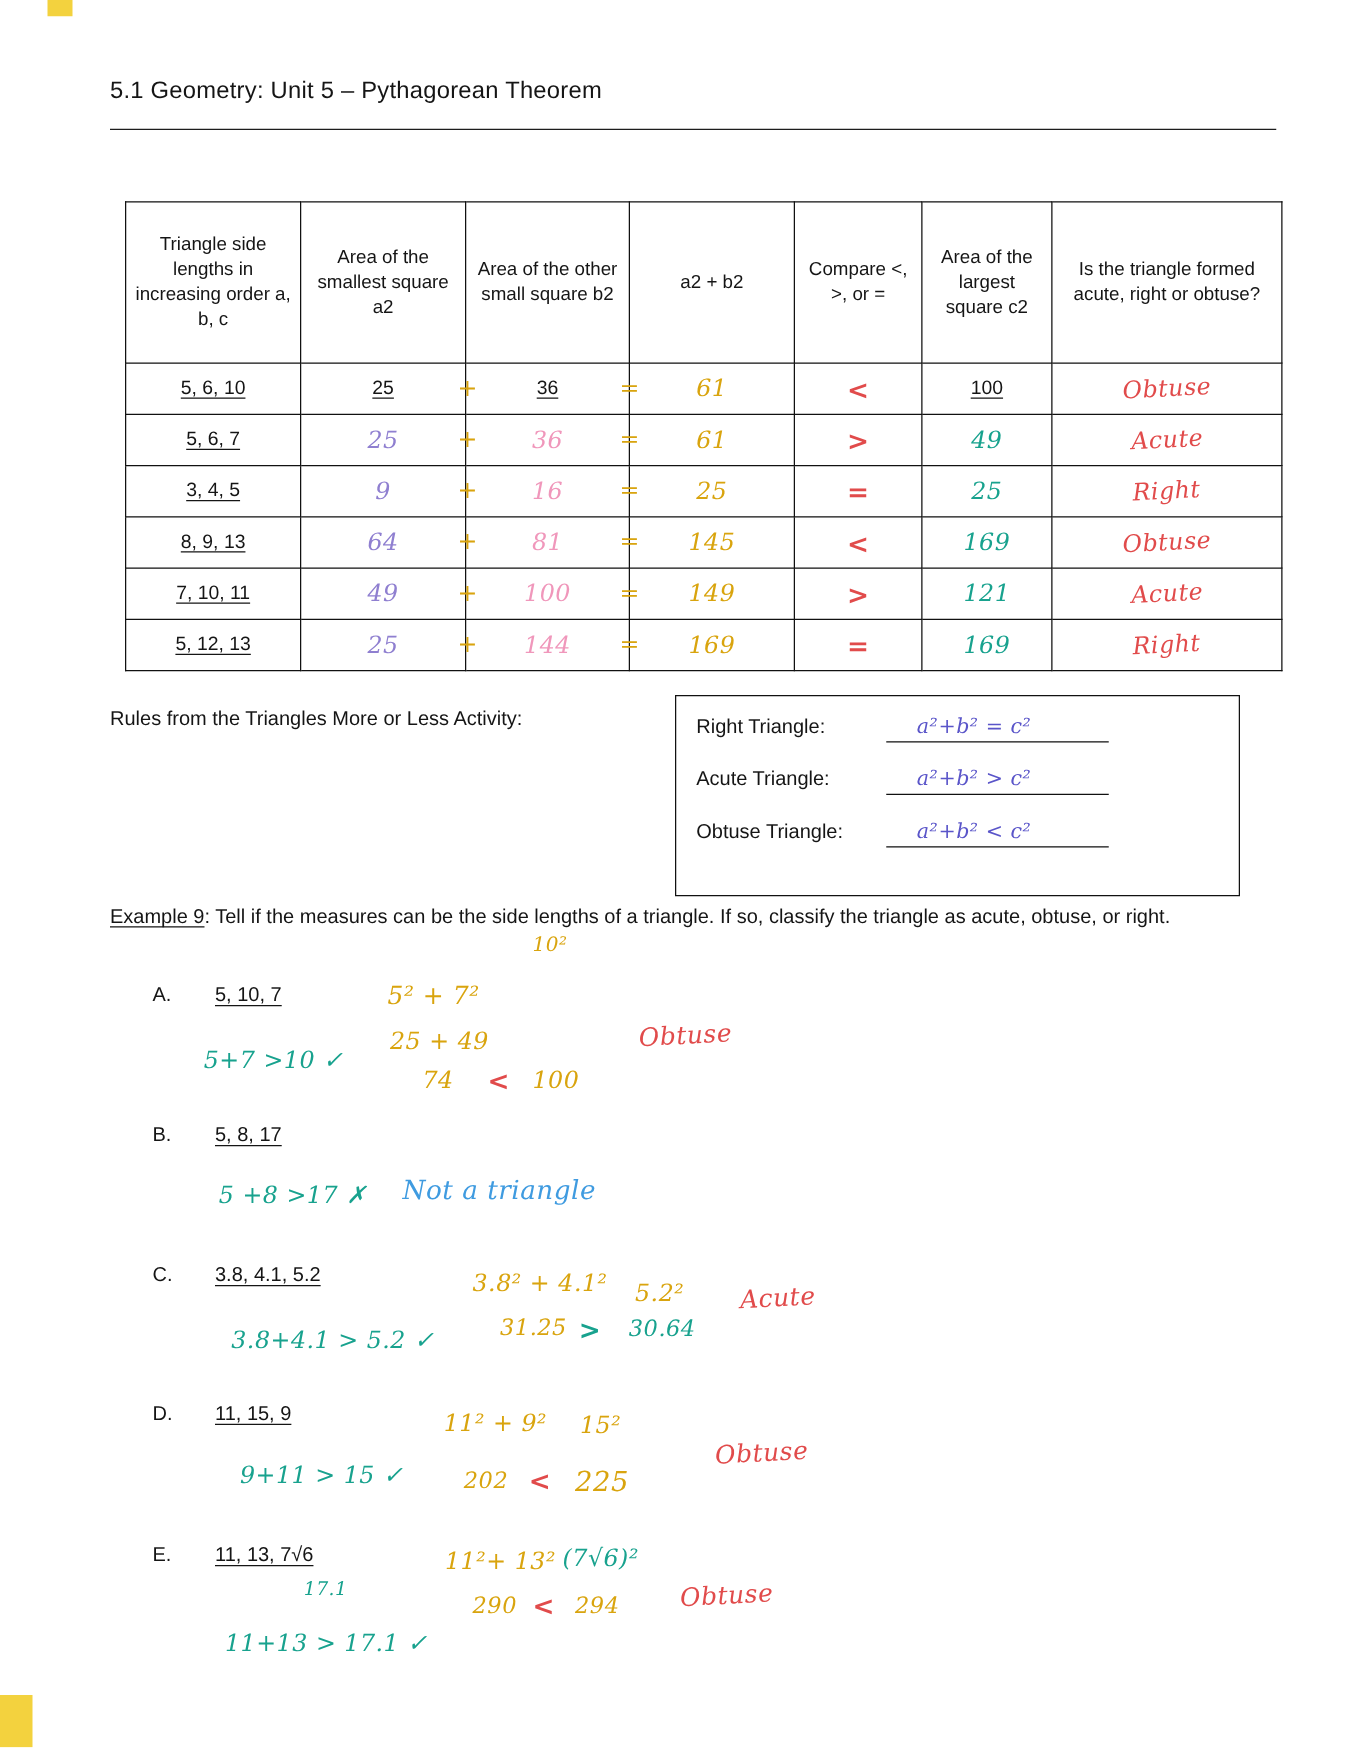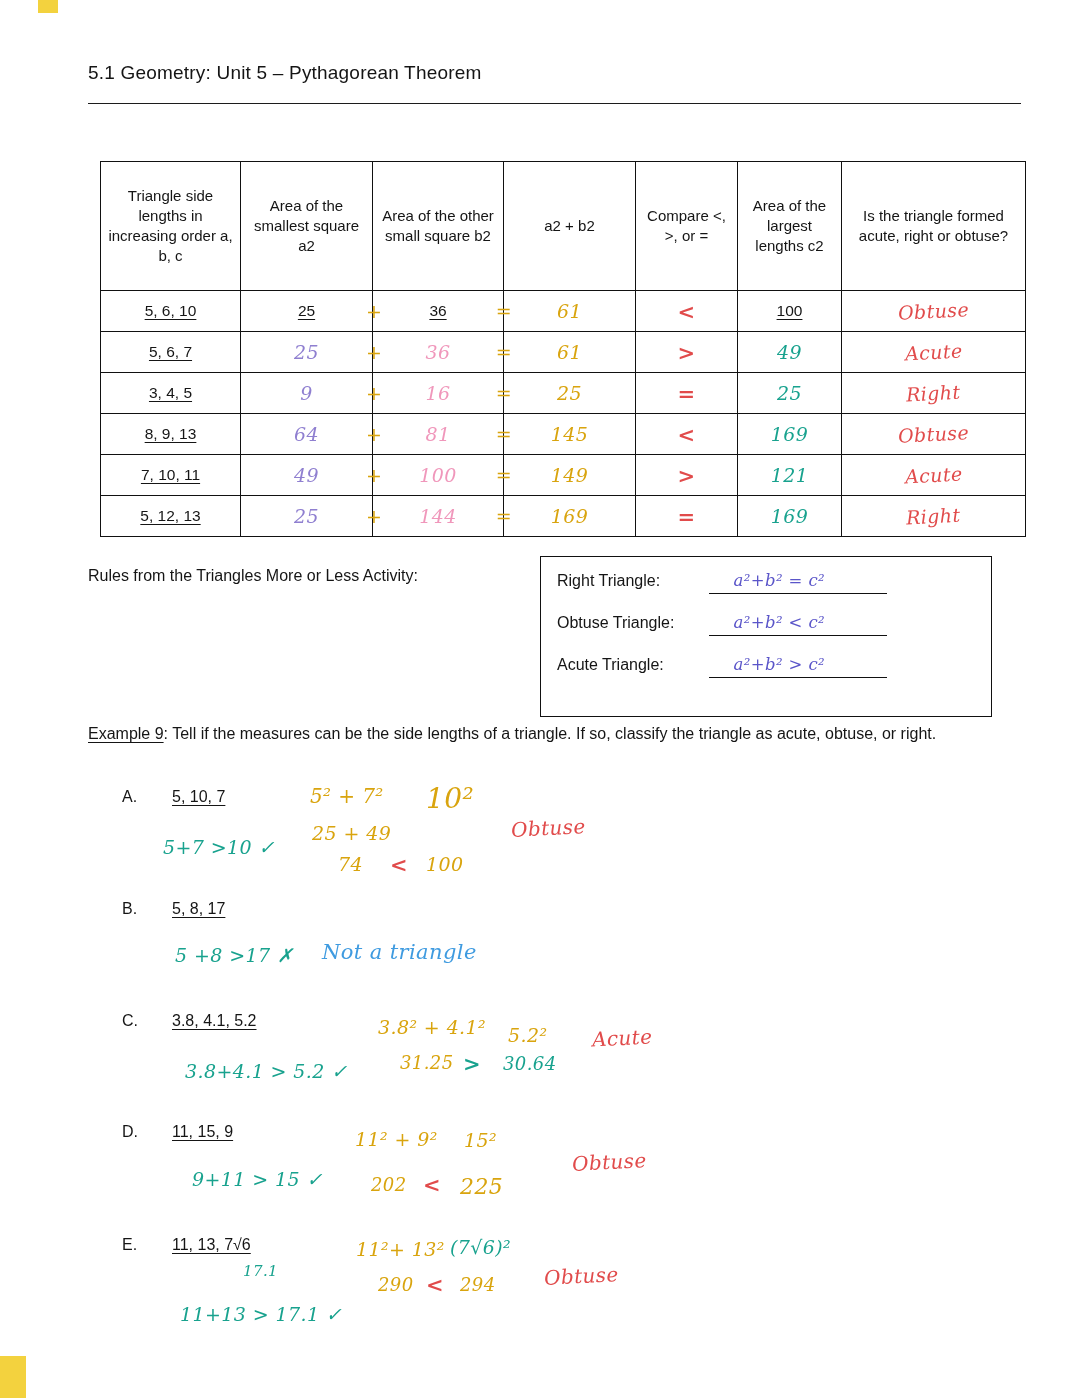--- a/index.html
+++ b/index.html
@@ -87,21 +87,21 @@
         <col style="width:104px">
       <col style="width:184px">
     </colgroup>
     <tbody>
         <tr>
       <th>Triangle side lengths in increasing order a, b, c</th>
       <th>Area of the smallest square a2</th>
       <th>Area of the other small square b2</th>
       <th>a2 + b2</th>
       <th>Compare &lt;, &gt;, or =</th>
-      <th>Area of the largest lengths c2</th>
+      <th>Area of the largest square c2</th>
       <th>Is the triangle formed acute, right or obtuse?</th>
     </tr>
 
     <tr>
       <td><span class="typed u">5, 6, 10</span></td>
       <td><span class="typed u">25</span></td>
       <td>
         <span class="op op-plus hw">+</span>
         <span class="typed u">36</span>
         <span class="op op-eq hw">=</span>
@@ -185,37 +185,37 @@
     </table>
 
   <p class="rules-intro">Rules from the Triangles More or Less Activity:</p>
 
   <div class="rules-box">
     <div class="rule-line">
       <span class="rule-label">Right Triangle:</span>
       <span class="rule-value hw indigo">a²+b² = c²</span>
     </div>
     <div class="rule-line">
+      <span class="rule-label">Acute Triangle:</span>
+      <span class="rule-value hw indigo">a²+b² &gt; c²</span>
+    </div>
+    <div class="rule-line">
       <span class="rule-label">Obtuse Triangle:</span>
       <span class="rule-value hw indigo">a²+b² &lt; c²</span>
     </div>
-    <div class="rule-line">
-      <span class="rule-label">Acute Triangle:</span>
-      <span class="rule-value hw indigo">a²+b² &gt; c²</span>
-    </div>
   </div>
 
   <p class="example-head">
     <span class="u">Example 9</span><span>:  Tell if the measures can be the side lengths of a triangle. If so, classify the triangle as acute, obtuse, or right.</span>
   </p>
 
   <span class="abs letter" style="left:122px;top:788px">A.</span>
   <span class="abs sides u" style="left:172px;top:788px">5, 10, 7</span>
   <span class="abs hw yellow" style="left:310px;top:784px;font-size:20px">5² + 7²</span>
-  <span class="abs hw yellow" style="left:426px;top:782px;font-size:28px">10²</span>
+  <span class="abs hw yellow" style="left:426px;top:746px;font-size:16px">10²</span>
   <span class="abs hw yellow" style="left:312px;top:822px;font-size:19px">25 + 49</span>
   <span class="abs hw teal" style="left:163px;top:836px;font-size:19px">5+7 &gt;10 ✓</span>
   <span class="abs hw yellow" style="left:338px;top:853px;font-size:19px">74</span>
   <span class="abs hw red cmp-sym" style="left:390px;top:852px">&lt;</span>
   <span class="abs hw yellow" style="left:426px;top:853px;font-size:19px">100</span>
   <span class="abs hw red tilt" style="left:511px;top:816px;font-size:20px">Obtuse</span>
 
   <span class="abs letter" style="left:122px;top:900px">B.</span>
   <span class="abs sides u" style="left:172px;top:900px">5, 8, 17</span>
   <span class="abs hw teal" style="left:175px;top:944px;font-size:19px">5 +8 &gt;17 ✗</span>

